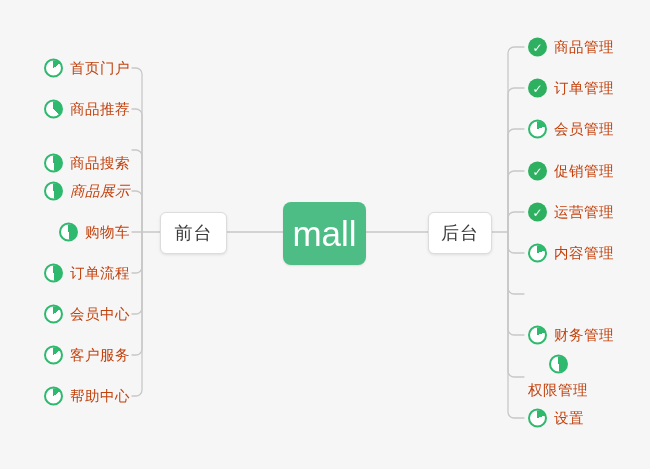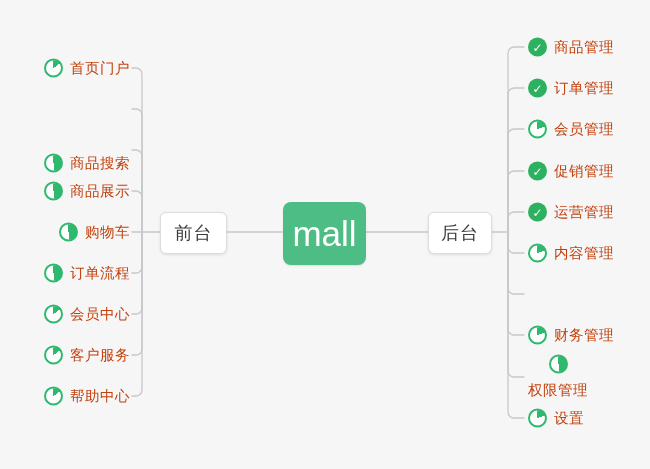--- a/index.html
+++ b/index.html
@@ -108,25 +108,29 @@
     <span>前台</span>
   </div>
   <div class="branch-box" style="left:428px;top:212px;width:62px;height:40px;">
     <span>后台</span>
   </div>
 
   <div class="node-row left" style="top:68px;">
     <span class="pie" style="background: conic-gradient(rgb(47, 185, 110) 15%, rgb(255, 255, 255) 0deg);"></span>
     <span class="node-label">首页门户</span>
   </div>
+  <div class="node-row left" style="top:109px;">
+    <span class="pie" style="background: conic-gradient(rgb(47, 185, 110) 37.5%, rgb(255, 255, 255) 0deg);"></span>
+    <span class="node-label">商品推荐</span>
+  </div>
   <div class="node-row left" style="top:163px;text-align:right;">
     <span class="pie" style="background: conic-gradient(rgb(47, 185, 110) 50%, rgb(255, 255, 255) 0deg);"></span>
     <span class="node-label">商品搜索</span>
   </div>
-  <div class="node-row left" style="top:191px;">
+  <div class="node-row left" style="top:191px;font-style:italic;">
     <span class="pie" style="background: conic-gradient(rgb(47, 185, 110) 50%, rgb(255, 255, 255) 0deg);"></span>
     <span class="node-label">商品展示</span>
   </div>
   <div class="node-row left" style="top:232px;">
     <span class="pie" style="background: conic-gradient(rgb(47, 185, 110) 50%, rgb(255, 255, 255) 0deg);"></span>
     <span class="node-label">购物车</span>
   </div>
   <div class="node-row left" style="top:273px;">
     <span class="pie" style="background: conic-gradient(rgb(47, 185, 110) 50%, rgb(255, 255, 255) 0deg);"></span>
     <span class="node-label">订单流程</span>

